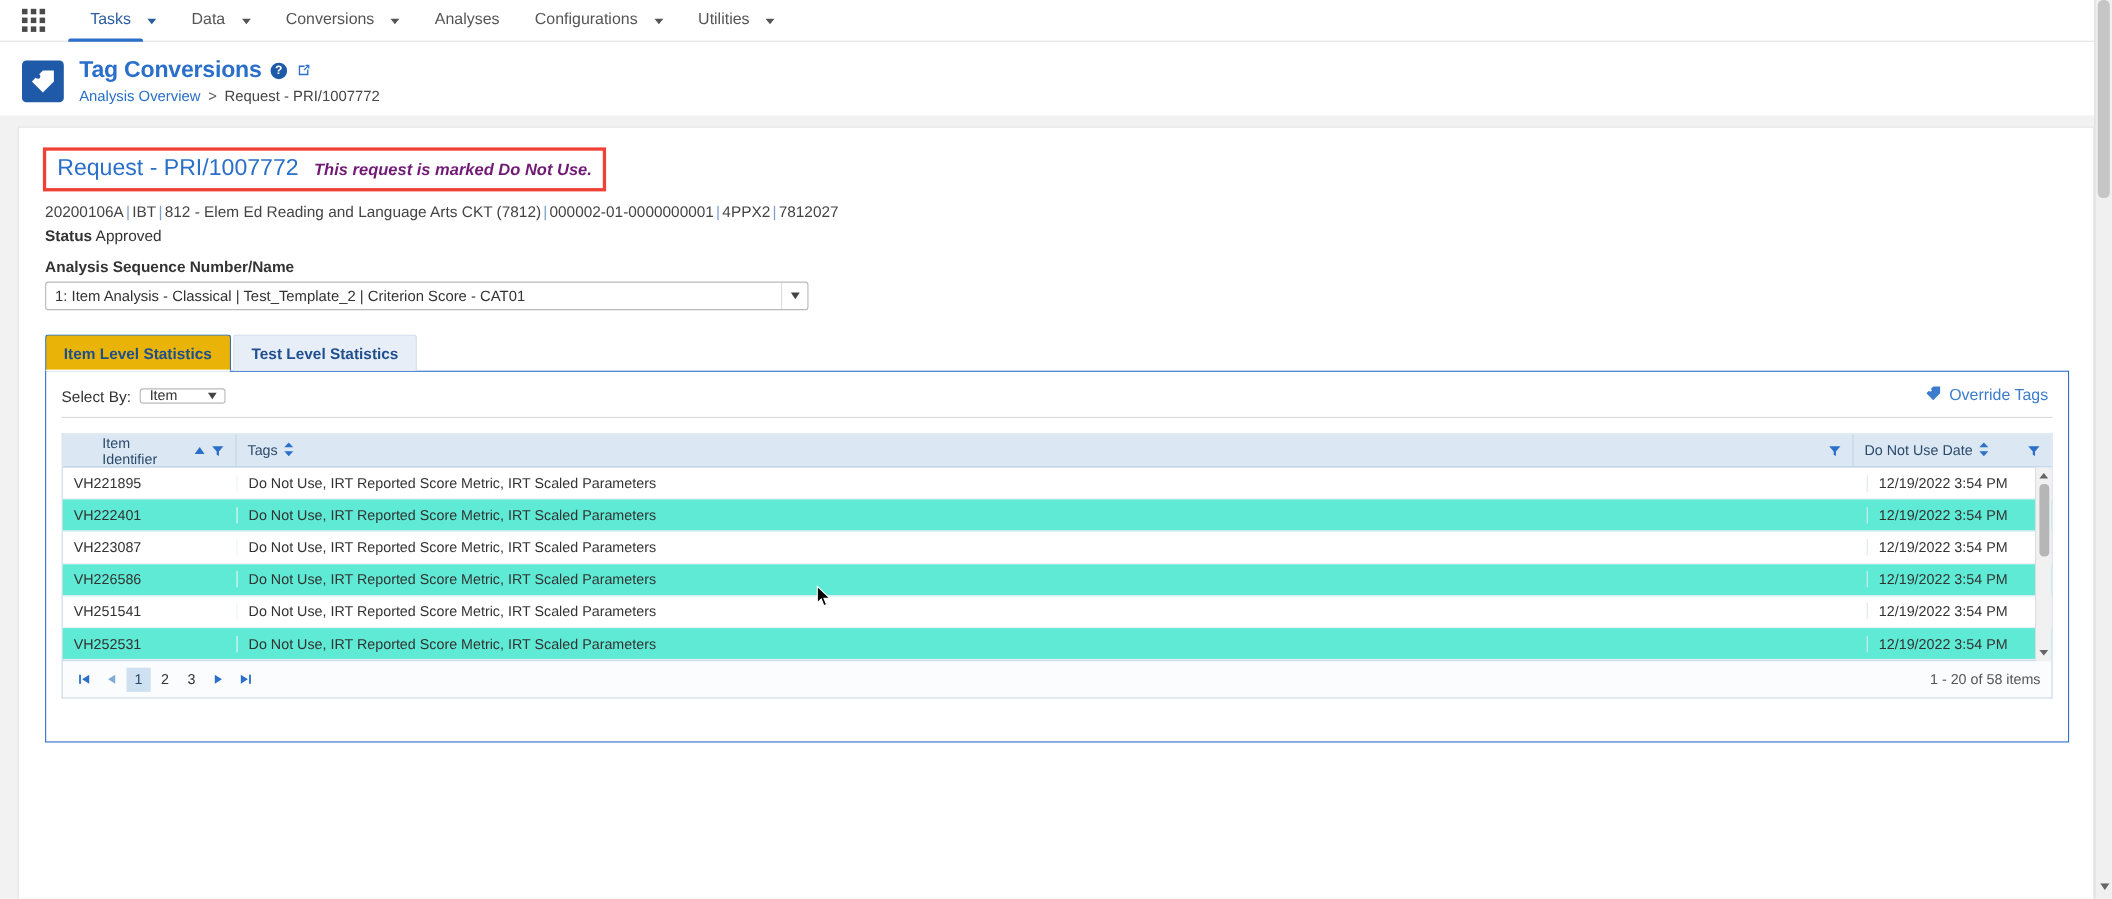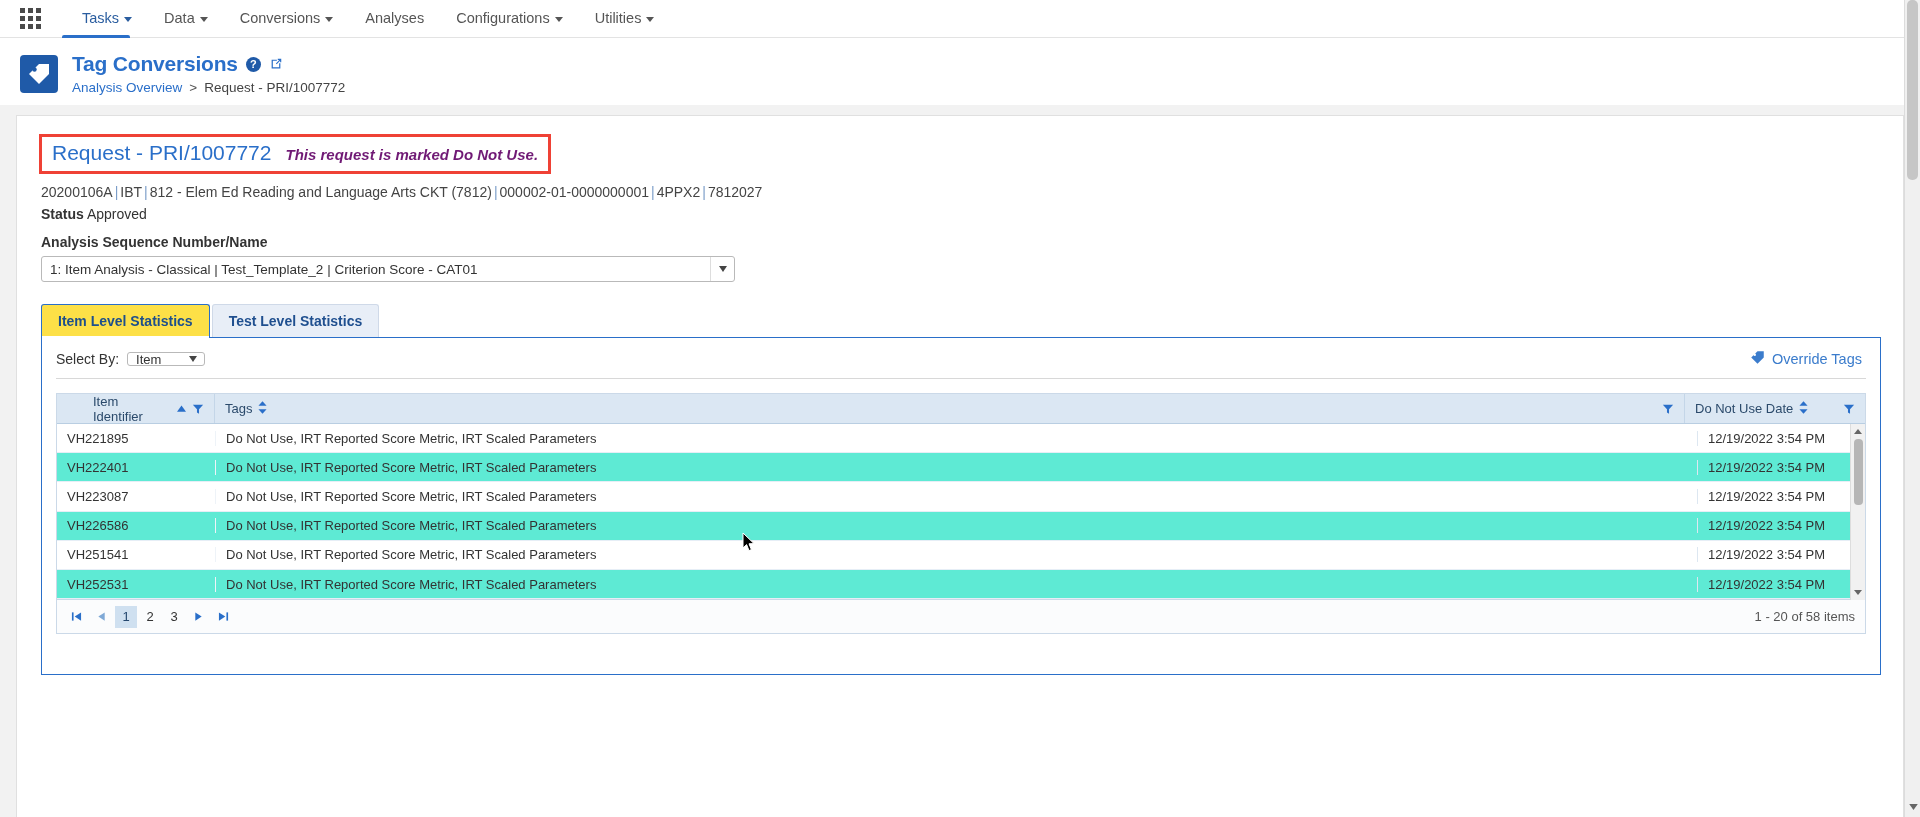--- a/index.html
+++ b/index.html
@@ -31,21 +31,21 @@
     margin-right: 24px;
     cursor: pointer;
   }
   .waffle span { background: #4a4a4a; display: block; width: 5px; height: 5px; }
   .navitem {
     font-size: 14.5px;
     color: #555;
     padding: 10px 16px 11px 16px;
     display: flex;
     align-items: center;
-    gap: 5px;
+    gap: 15px;
     cursor: pointer;
     white-space: nowrap;
   }
   .navitem.active { color: #2a5d9f; }
   .navitem .caret {
     width: 0; height: 0;
     border-left: 4.5px solid transparent;
     border-right: 4.5px solid transparent;
     border-top: 5.5px solid currentColor;
     display: inline-block;
@@ -162,21 +162,21 @@
     font-size: 14px; font-weight: bold;
     padding: 8px 16px;
     border: 1px solid #2a6fc9;
     border-bottom: none;
     border-radius: 3px 3px 0 0;
     cursor: pointer;
     background: #e8eef7;
     color: #1f4f8f;
     margin-right: 2px;
   }
-  .tab.active { background: #fde047; color: #1d4f8c; position: relative; }
+  .tab.active { background: #eab308; color: #1d4f8c; position: relative; }
   .tab.active:after {
     content:''; position:absolute; left:0; right:0; bottom:-1px; height:2px; background:#fff;
   }
   .tab.inactive { border-color: #cfd9e8; }
 
   .tabpanel {
     border: 1px solid #2a6fc9;
     margin-left: 2px;
     padding: 12px 14px 8px 14px;
     height: 338px;

